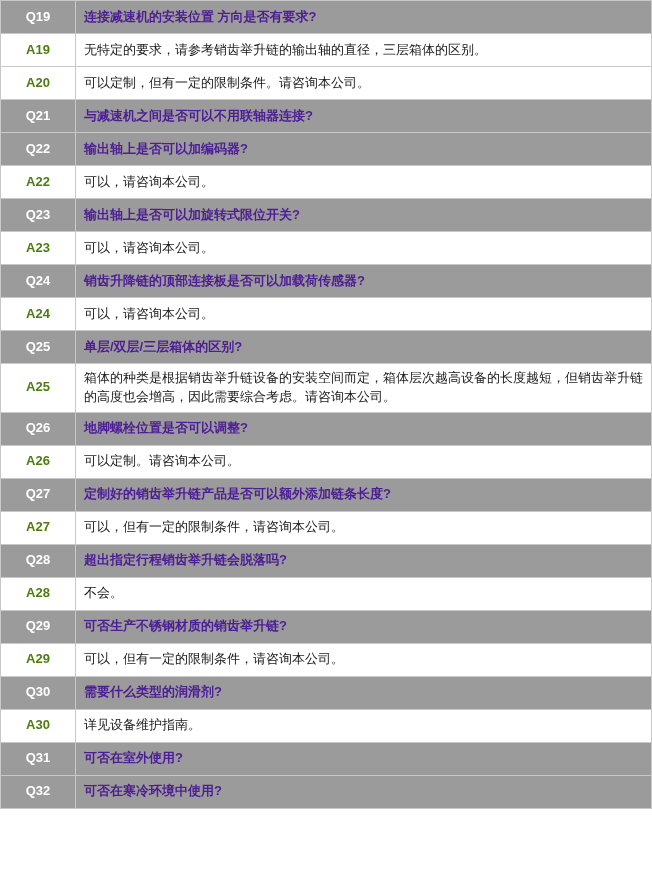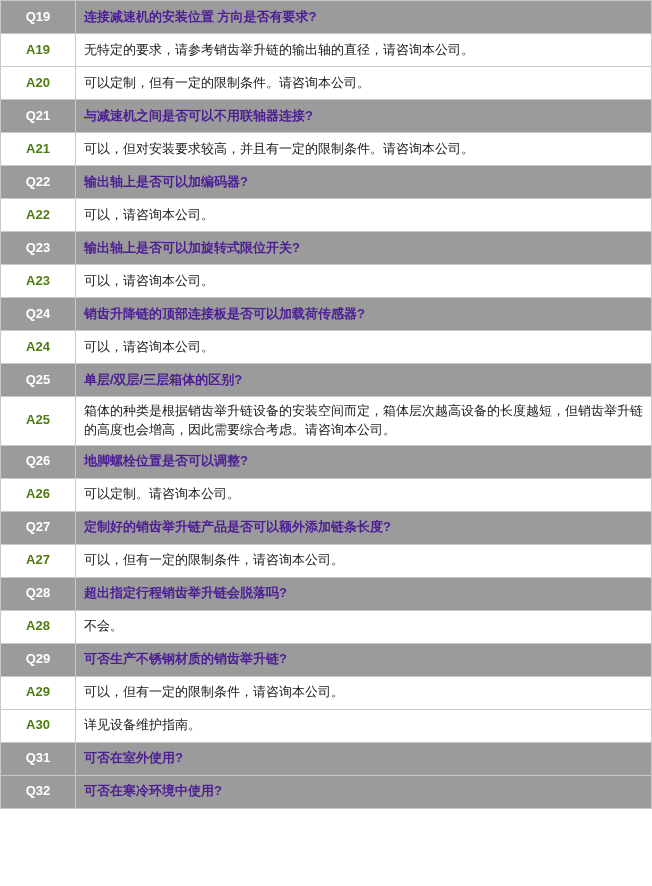--- a/index.html
+++ b/index.html
@@ -67,33 +67,29 @@
 <body>
 
 <table class="faq-table">
   <tbody id="faq-body">
       <tr class="q-row">
         <td class="label-cell">Q19</td>
         <td class="text-cell">连接减速机的安装位置 方向是否有要求?</td>
       </tr>
       <tr class="a-row">
         <td class="label-cell">A19</td>
-        <td class="text-cell">无特定的要求，请参考销齿举升链的输出轴的直径，请咨询本公司。</td>
+        <td class="text-cell">无特定的要求，请参考销齿举升链的输出轴的直径，三层箱体的区别。</td>
       </tr>
       <tr class="a-row">
         <td class="label-cell">A20</td>
         <td class="text-cell">可以定制，但有一定的限制条件。请咨询本公司。</td>
       </tr>
       <tr class="q-row">
         <td class="label-cell">Q21</td>
         <td class="text-cell">与减速机之间是否可以不用联轴器连接?</td>
-      </tr>
-      <tr class="a-row">
-        <td class="label-cell">A21</td>
-        <td class="text-cell">可以，但对安装要求较高，并且有一定的限制条件。请咨询本公司。</td>
       </tr>
       <tr class="q-row">
         <td class="label-cell">Q22</td>
         <td class="text-cell">输出轴上是否可以加编码器?</td>
       </tr>
       <tr class="a-row">
         <td class="label-cell">A22</td>
         <td class="text-cell">可以，请咨询本公司。</td>
       </tr>
       <tr class="q-row">
@@ -145,20 +141,24 @@
         <td class="text-cell">不会。</td>
       </tr>
       <tr class="q-row">
         <td class="label-cell">Q29</td>
         <td class="text-cell">可否生产不锈钢材质的销齿举升链?</td>
       </tr>
       <tr class="a-row">
         <td class="label-cell">A29</td>
         <td class="text-cell">可以，但有一定的限制条件，请咨询本公司。</td>
       </tr>
+      <tr class="q-row">
+        <td class="label-cell">Q30</td>
+        <td class="text-cell">需要什么类型的润滑剂?</td>
+      </tr>
       <tr class="a-row">
         <td class="label-cell">A30</td>
         <td class="text-cell">详见设备维护指南。</td>
       </tr>
       <tr class="q-row">
         <td class="label-cell">Q31</td>
         <td class="text-cell">可否在室外使用?</td>
       </tr>
       <tr class="q-row">
         <td class="label-cell">Q32</td>

